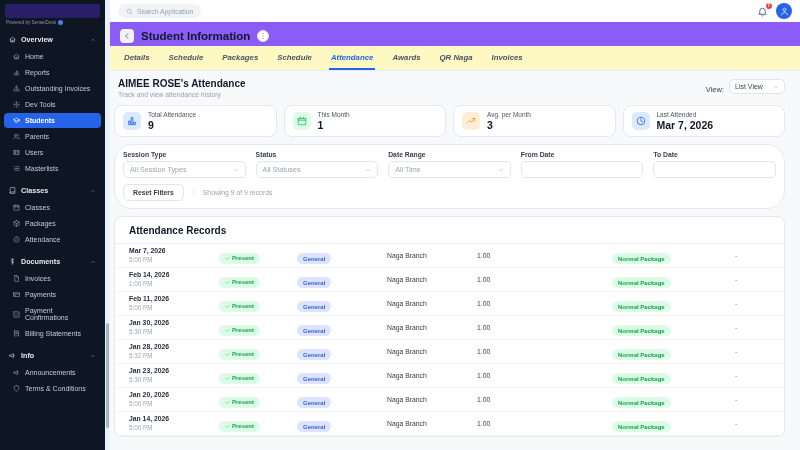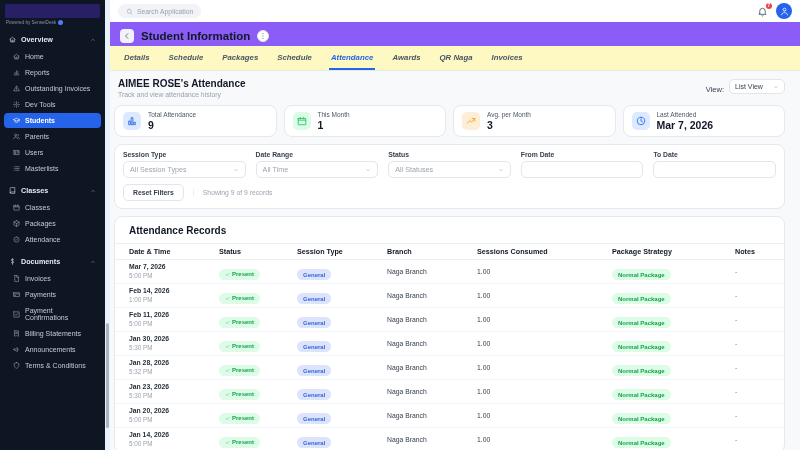--- a/index.html
+++ b/index.html
@@ -56,21 +56,21 @@
 
   .stats { display:flex; gap:7px; margin-top:7px; }
   .stat-card { flex:1; background:#fff; border:1px solid #e6e8ee; border-radius:8px; padding:5px 8px; display:flex; align-items:center; gap:7px; min-height:32px; }
   .stat-icon { width:18px; height:18px; border-radius:5px; display:flex; align-items:center; justify-content:center; flex:none; }
   .tint-blue { background:#dbeafe; color:#2563eb; }
   .tint-green { background:#dcfce7; color:#22c55e; }
   .tint-orange { background:#fdeed7; color:#f59e0b; }
   .stat-label { font-size:6.5px; color:#4b5563; }
   .stat-value { font-size:10.5px; font-weight:800; color:#111827; margin-top:1px; }
 
-  .filters-card { background:#fff; border:1px solid #e6e8ee; border-radius:8px; margin-top:7px; padding:6px 8px 7px; }
+  .filters-card { background:#fff; border:1px solid #e6e8ee; border-radius:18px; margin-top:7px; padding:6px 8px 7px; }
   .filter-fields { display:flex; gap:10px; }
   .filter-field { flex:1; min-width:0; }
   .filter-label { font-size:6.8px; color:#374151; font-weight:600; margin-bottom:3px; }
   .filter-control { height:17px; border:1px solid #e2e5ea; border-radius:5px; background:#fff; display:flex; align-items:center; justify-content:space-between; padding:0 6px; font-size:7.2px; color:#9ca3af; cursor:pointer; }
   .filter-control .chev { color:#9ca3af; display:flex; }
   .filter-actions { display:flex; align-items:center; margin-top:6px; }
   .reset-btn { font-size:6.8px; color:#374151; background:#fff; border:1px solid #e2e5ea; border-radius:5px; padding:4px 9px; font-weight:600; cursor:pointer; }
   .showing { font-size:6.8px; color:#9ca3af; margin-left:9px; padding-left:9px; border-left:1px solid #eceef2; }
 
   .table-card { background:#fff; border:1px solid #e6e8ee; border-radius:8px; margin-top:7px; overflow:hidden; }
@@ -251,20 +251,33 @@
           <span>Payment Confirmations</span>
         </div>
         <div class="nav-item">
           <span class="ico sb-ico">
             <svg viewBox="0 0 24 24" width="7" height="7" fill="none">
               <path d="M5 3h14v18l-2.3-1.6L14.4 21l-2.4-1.6L9.6 21l-2.3-1.6L5 21V3z M9 8h6 M9 12h6" stroke="currentColor" stroke-width="2" stroke-linecap="round" stroke-linejoin="round"></path>
             </svg>
           </span>
           <span>Billing Statements</span>
         </div>
+        <div class="nav-header">
+          <span class="ico sb-ico">
+            <svg viewBox="0 0 24 24" width="7" height="7" fill="none">
+              <path d="M3 11v3l4 .5L15 19V6L7 10.5 3 11z M17 9.5a3.5 3.5 0 010 5" stroke="currentColor" stroke-width="2" stroke-linecap="round" stroke-linejoin="round"></path>
+            </svg>
+          </span>
+          <span>Info</span>
+          <span class="chev">
+            <svg viewBox="0 0 24 24" width="6" height="6" fill="none">
+              <path d="M6 14.5l6-6 6 6" stroke="currentColor" stroke-width="2" stroke-linecap="round" stroke-linejoin="round"></path>
+            </svg>
+          </span>
+        </div>
         <div class="nav-item">
           <span class="ico sb-ico">
             <svg viewBox="0 0 24 24" width="7" height="7" fill="none">
               <path d="M3 11v3l4 .5L15 19V6L7 10.5 3 11z M17 9.5a3.5 3.5 0 010 5" stroke="currentColor" stroke-width="2" stroke-linecap="round" stroke-linejoin="round"></path>
             </svg>
           </span>
           <span>Announcements</span>
         </div>
         <div class="nav-item">
           <span class="ico sb-ico">
@@ -414,71 +427,62 @@
               <div class="filter-control">
                 <span>All Session Types</span>
                 <span class="chev">
                   <svg viewBox="0 0 24 24" width="6" height="6" fill="none">
                     <path d="M6 9.5l6 6 6-6" stroke="currentColor" stroke-width="2" stroke-linecap="round" stroke-linejoin="round"></path>
                   </svg>
                 </span>
               </div>
             </div>
             <div class="filter-field">
+              <div class="filter-label">Status</div>
+              <div class="filter-control">
+                <span>All Statuses</span>
+                <span class="chev">
+                  <svg viewBox="0 0 24 24" width="6" height="6" fill="none">
+                    <path d="M6 9.5l6 6 6-6" stroke="currentColor" stroke-width="2" stroke-linecap="round" stroke-linejoin="round"></path>
+                  </svg>
+                </span>
+              </div>
+            </div>
+            <div class="filter-field">
               <div class="filter-label">Date Range</div>
               <div class="filter-control">
                 <span>All Time</span>
                 <span class="chev">
                   <svg viewBox="0 0 24 24" width="6" height="6" fill="none">
                     <path d="M6 9.5l6 6 6-6" stroke="currentColor" stroke-width="2" stroke-linecap="round" stroke-linejoin="round"></path>
                   </svg>
                 </span>
               </div>
             </div>
             <div class="filter-field">
-              <div class="filter-label">Status</div>
-              <div class="filter-control">
-                <span>All Statuses</span>
-                <span class="chev">
-                  <svg viewBox="0 0 24 24" width="6" height="6" fill="none">
-                    <path d="M6 9.5l6 6 6-6" stroke="currentColor" stroke-width="2" stroke-linecap="round" stroke-linejoin="round"></path>
-                  </svg>
-                </span>
-              </div>
-            </div>
-            <div class="filter-field">
               <div class="filter-label">From Date</div>
               <div class="filter-control">
                 <span></span>
               </div>
             </div>
             <div class="filter-field">
               <div class="filter-label">To Date</div>
               <div class="filter-control">
                 <span></span>
               </div>
             </div>
           </div>
         <div class="filter-actions">
           <button class="reset-btn">Reset Filters</button>
           <span class="showing">Showing 9 of 9 records</span>
         </div>
       </div>
 
       <div class="table-card">
         <div class="table-title">Attendance Records</div>
-        <div class="thead" id="thead">
-            <div class="th">Date &amp; Time</div>
-            <div class="th">Status</div>
-            <div class="th">Session Type</div>
-            <div class="th">Branch</div>
-            <div class="th">Sessions Consumed</div>
-            <div class="th">Package Strategy</div>
-            <div class="th">Notes</div>
-          </div>
         <div id="tbody">
             <div class="trow">
               <div class="cell-date">
                 <div>Mar 7, 2026</div>
                 <div class="cell-time">5:00 PM</div>
               </div>
               <div><span class="pill pill-green">
                   <span class="ico">
                     <svg viewBox="0 0 24 24" width="5" height="5" fill="none">
                       <path d="M4.5 12.5l5 5L19.5 6.5" stroke="currentColor" stroke-width="2" stroke-linecap="round" stroke-linejoin="round"></path>

